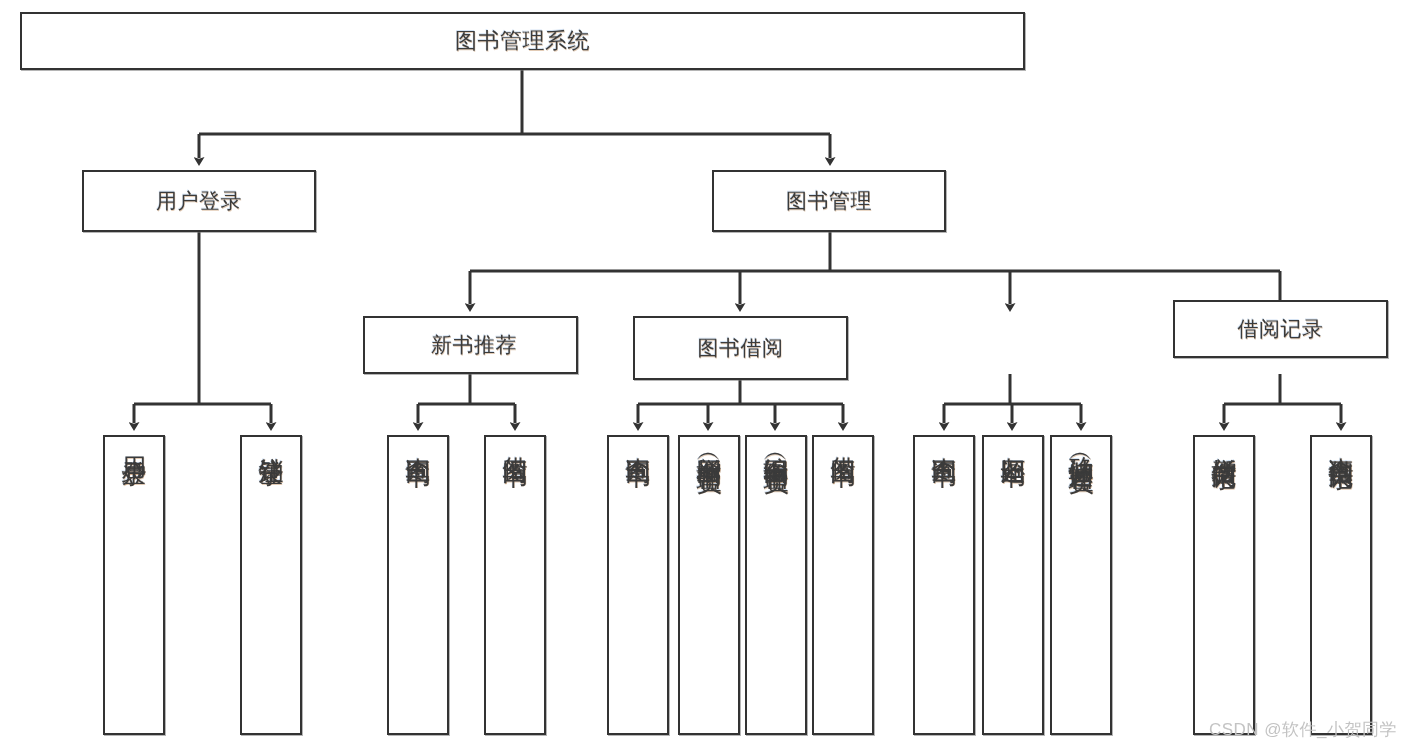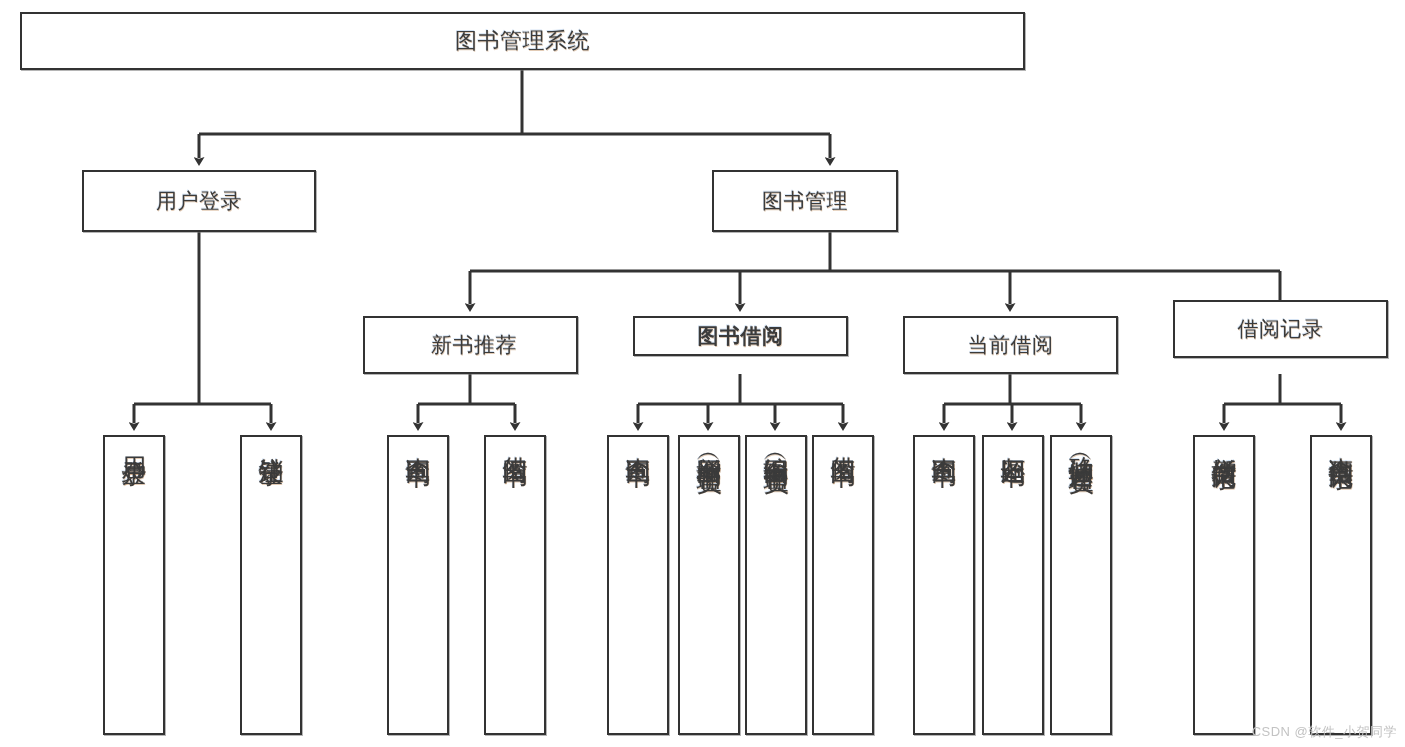--- a/index.html
+++ b/index.html
@@ -59,21 +59,21 @@
     text-orientation: upright;
     font-size: 25px;
     line-height: 1.08;
     letter-spacing: 2px;
     white-space: nowrap;
   }
   .watermark {
     position: absolute;
     right: 8px;
     bottom: 6px;
-    font-size: 13px;
+    font-size: 17px;
     color: #c3c3c3;
     letter-spacing: 0.5px;
     white-space: nowrap;
     z-index: 5;
   }
 </style>
 </head>
 <body>
 
 <div id="canvas">
@@ -128,32 +128,29 @@
     </g>
   </svg>
 
   <div class="node root horiz" style="left:20px; top:12px; width:1005px; height:58px;">
     <span class="label">图书管理系统</span>
   </div>
 
   <div class="node horiz" style="left:82px; top:170px; width:234px; height:62px;">
     <span class="label">用户登录</span>
   </div>
-  <div class="node horiz" style="left:712px; top:170px; width:186px; height:62px;">
+  <div class="node horiz" style="left:712px; top:170px; width:234px; height:62px;">
     <span class="label">图书管理</span>
   </div>
 
   <div class="node horiz" style="left:363px; top:316px; width:215px; height:58px;padding-left:7px;">
     <span class="label">新书推荐</span>
   </div>
-  <div class="node horiz" style="left:633px; top:316px; width:215px; height:40px;font-weight:bold;">
+  <div class="node horiz" style="left:633px; top:316px; width:215px; height:64px;">
     <span class="label">图书借阅</span>
-  </div>
-  <div class="node horiz" style="left:903px; top:316px; width:215px; height:58px;">
-    <span class="label">当前借阅</span>
   </div>
   <div class="node horiz" style="left:1173px; top:300px; width:215px; height:58px;">
     <span class="label">借阅记录</span>
   </div>
 
   <div class="node vert" style="left:103px; top:435px; width:62px; height:300px;">
     <span class="label">用户登录</span>
   </div>
   <div class="node vert" style="left:240px; top:435px; width:62px; height:300px;">
     <span class="label">注销登录</span>

